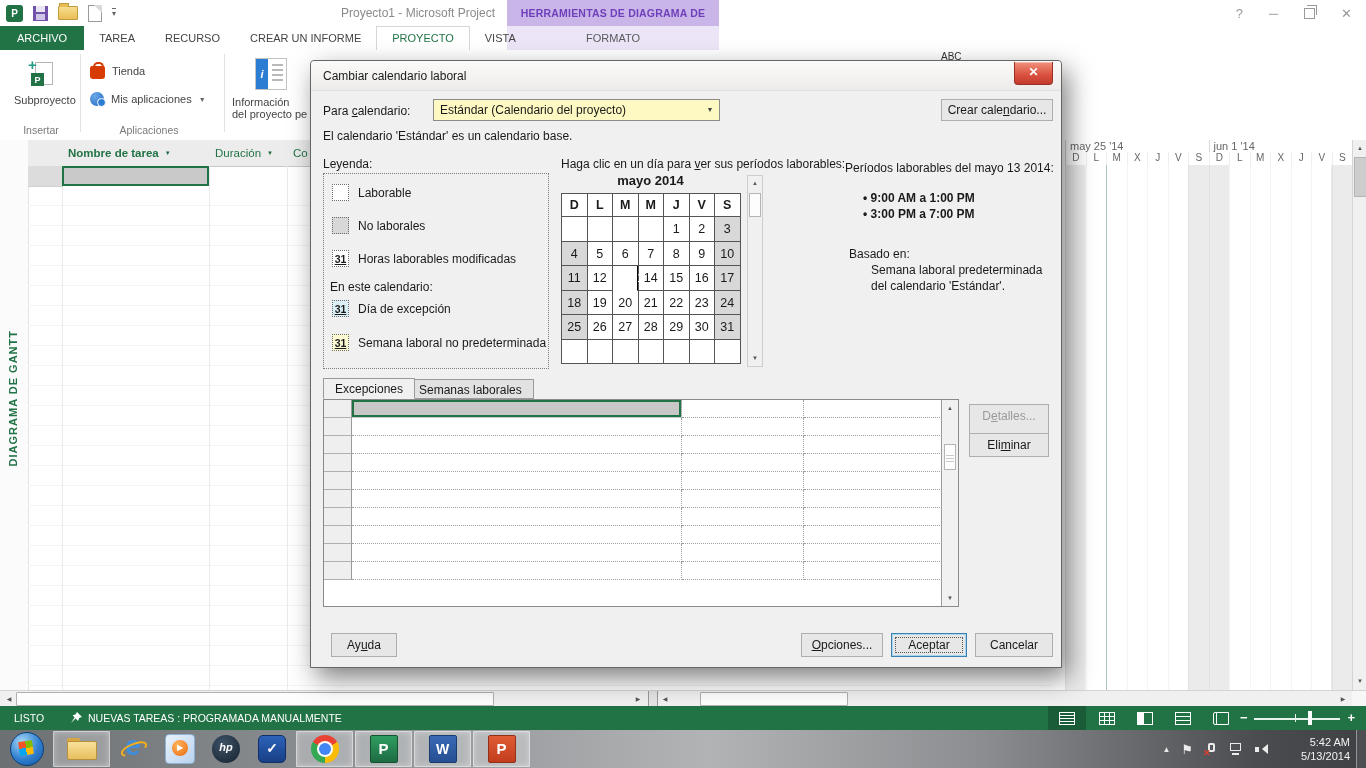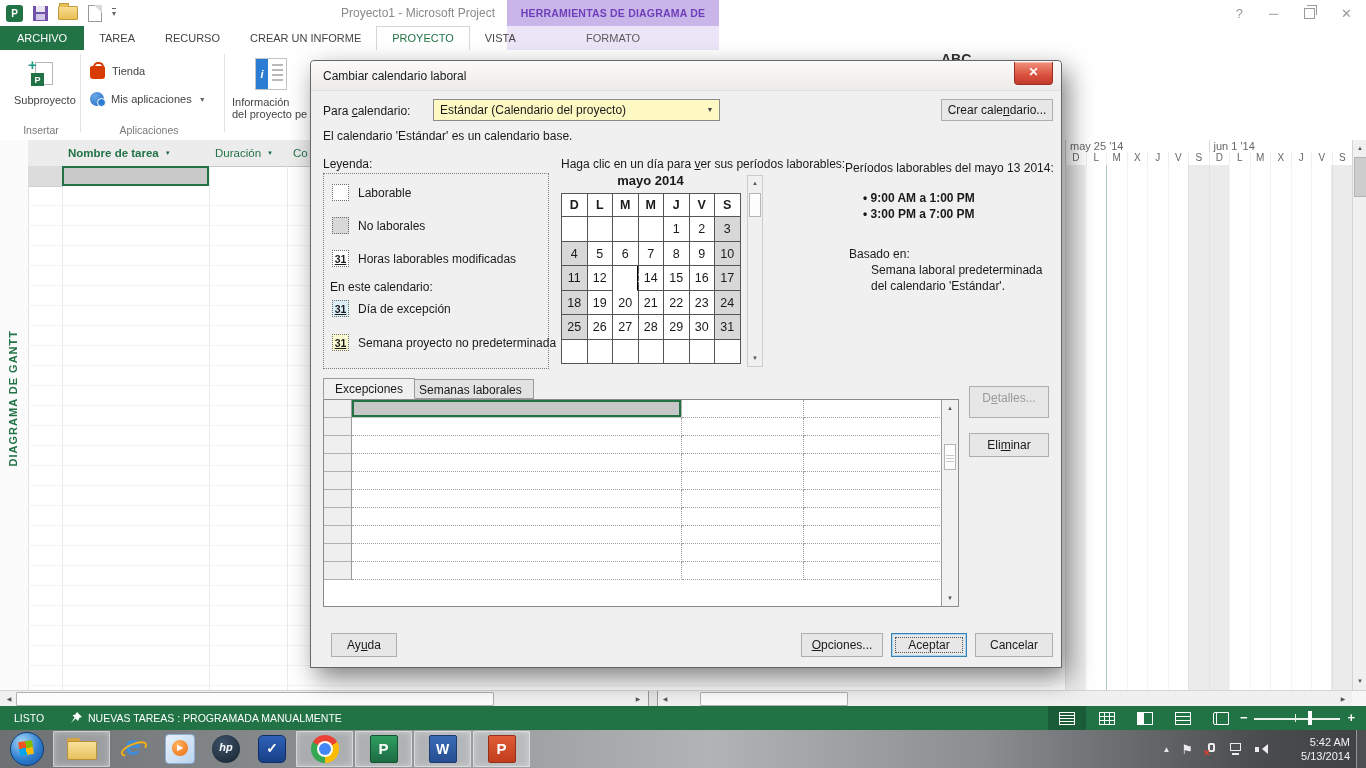--- a/index.html
+++ b/index.html
@@ -300,21 +300,21 @@
       <div class="big-btn-label" style="white-space:nowrap;text-align:left;">Información</div>
       <div class="big-btn-label" style="white-space:nowrap;text-align:left;">del proyecto pe</div>
     </div>
 
     <div class="blob" style="left:462px;width:26px;"></div>
     <div class="blob" style="left:525px;width:30px;"></div>
     <div class="blob" style="left:608px;width:30px;"></div>
     <div class="blob" style="left:675px;width:26px;"></div>
     <div class="blob" style="left:740px;width:26px;"></div>
     <div class="blob" style="left:800px;width:64px;height:6px;"></div>
-    <div class="abs" style="left:941px;top:1px;font-size:14px;font-weight:bold;color:#333;">ABC</div>
+    <div class="abs" style="left:941px;top:1px;font-size:10px;font-weight:normal;color:#333;">ABC</div>
 
   </div>
 
   <div class="main">
     <div class="view-strip">
       <span>DIAGRAMA DE GANTT</span>
     </div>
 
     <div class="tt-header">
       <div class="tt-hcell" style="left:0;width:34px;"></div>
@@ -493,21 +493,21 @@
         <span class="sw">31</span>
         <span>Horas laborables modificadas</span>
       </div>
       <div class="abs" style="left:6px;top:106px;">En este calendario:</div>
       <div class="leg-item" style="top:126px;">
         <span class="sw sw-exc">31</span>
         <span>Día de excepción</span>
       </div>
       <div class="leg-item" style="top:160px;">
         <span class="sw sw-week">31</span>
-        <span>Semana proyecto no predeterminada</span>
+        <span>Semana laboral no predeterminada</span>
       </div>
     </div>
 
     <div class="cal-title">mayo 2014</div>
     <div id="cal-grid">
         <div class="cal-h">D</div>
         <div class="cal-h">L</div>
         <div class="cal-h">M</div>
         <div class="cal-h">M</div>
         <div class="cal-h">J</div>
@@ -635,21 +635,21 @@
             <div class="exc-cell c-fin"></div>
           </div>
         </div>
       <div class="exc-sb">
         <div class="up" style="top:0;">▲</div>
         <div class="thumb"></div>
         <div class="dn" style="bottom:0;">▼</div>
       </div>
     </div>
 
-    <div class="wbtn abs disabled" style="left:658px;top:325px;width:80px;height:32px;line-height:22px;">D<u>e</u>talles...</div>
+    <div class="wbtn abs disabled" style="left:658px;top:343px;width:80px;height:32px;line-height:22px;">D<u>e</u>talles...</div>
     <div class="wbtn abs" style="left:658px;top:372px;width:80px;height:24px;line-height:22px;">Eli<u>m</u>inar</div>
 
     <div class="wbtn abs" style="left:20px;top:572px;width:66px;height:24px;line-height:22px;">Ay<u>u</u>da</div>
     <div class="wbtn abs" style="left:490px;top:572px;width:82px;height:24px;line-height:22px;"><u>O</u>pciones...</div>
     <div class="wbtn abs btn-default" style="left:580px;top:572px;width:76px;height:24px;line-height:22px;">Aceptar</div>
     <div class="wbtn abs" style="left:664px;top:572px;width:78px;height:24px;line-height:22px;">Cancelar</div>
   </div>
 
 </div>
 

